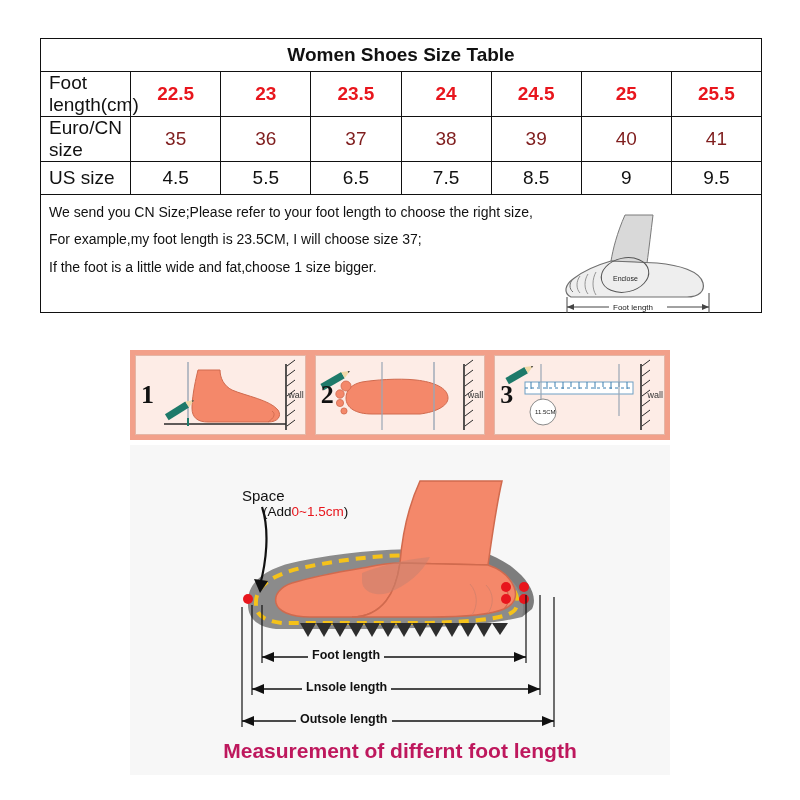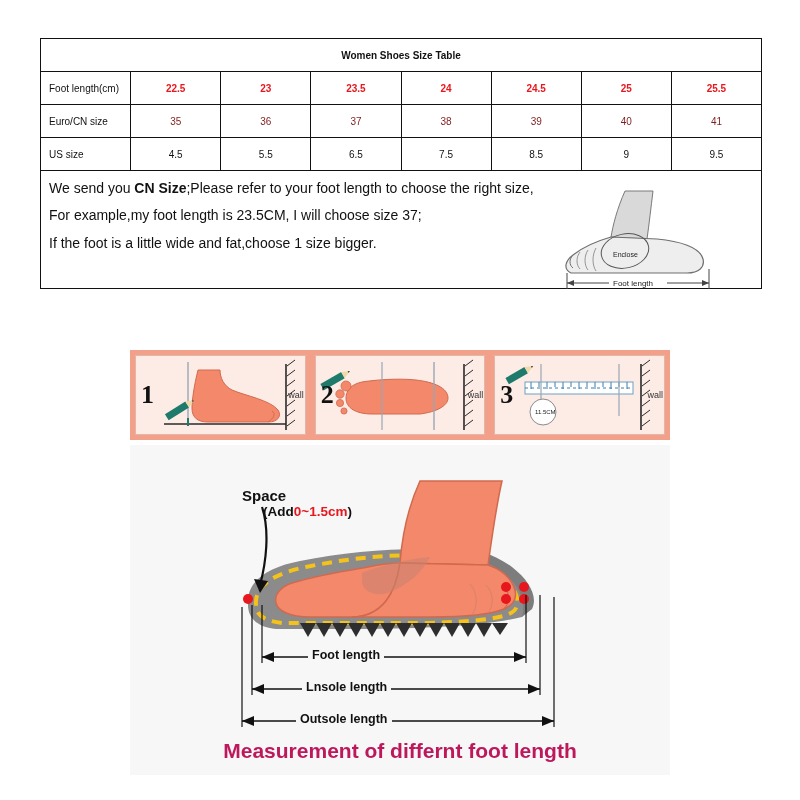--- a/index.html
+++ b/index.html
@@ -26,21 +26,21 @@
   table.size-table {
     width: 100%;
     border-collapse: collapse;
     table-layout: fixed;
   }
   table.size-table td {
     border: 1px solid #111;
     height: 32px;
     text-align: center;
     vertical-align: middle;
-    font-size: 10px;
+    font-size: 19px;
     padding: 0 2px;
   }
   .title-cell {
     font-size: 16px;
     font-weight: bold;
     text-align: center;
     height: 34px;
   }
   .row-label {
     text-align: left !important;
@@ -74,21 +74,21 @@
   .notice-title {
     font-size: 15.5px;
     margin-bottom: 10px;
   }
   .notice-line {
     font-size: 14px;
     margin-bottom: 12px;
     line-height: 1.1;
   }
   .notice-line:last-child { margin-bottom: 0; }
-  .notice-line b { font-weight: bold; text-align: right; }
+  .notice-line b { font-weight: normal; text-align: right; }
 
   
   .notice-foot {
     position: absolute;
     right: 14px;
     top: 14px;
     width: 200px;
     height: 110px;
   }
 
@@ -154,21 +154,21 @@
     color: #be185d;
     font-family: "Liberation Sans", sans-serif;
     margin-top: 20px;
   }
 
   .space-label {
     position: absolute;
     left: 112px;
     top: 42px;
     font-size: 15px;
-    font-weight: bold;
+    font-weight: normal;
     color: #111;
     line-height: 1.15;
   }
   .space-label .red {
     color: #e8161d;
   }
   .lbl-small {
     font-size: 13.5px;
     margin-left: 21px;
   }

